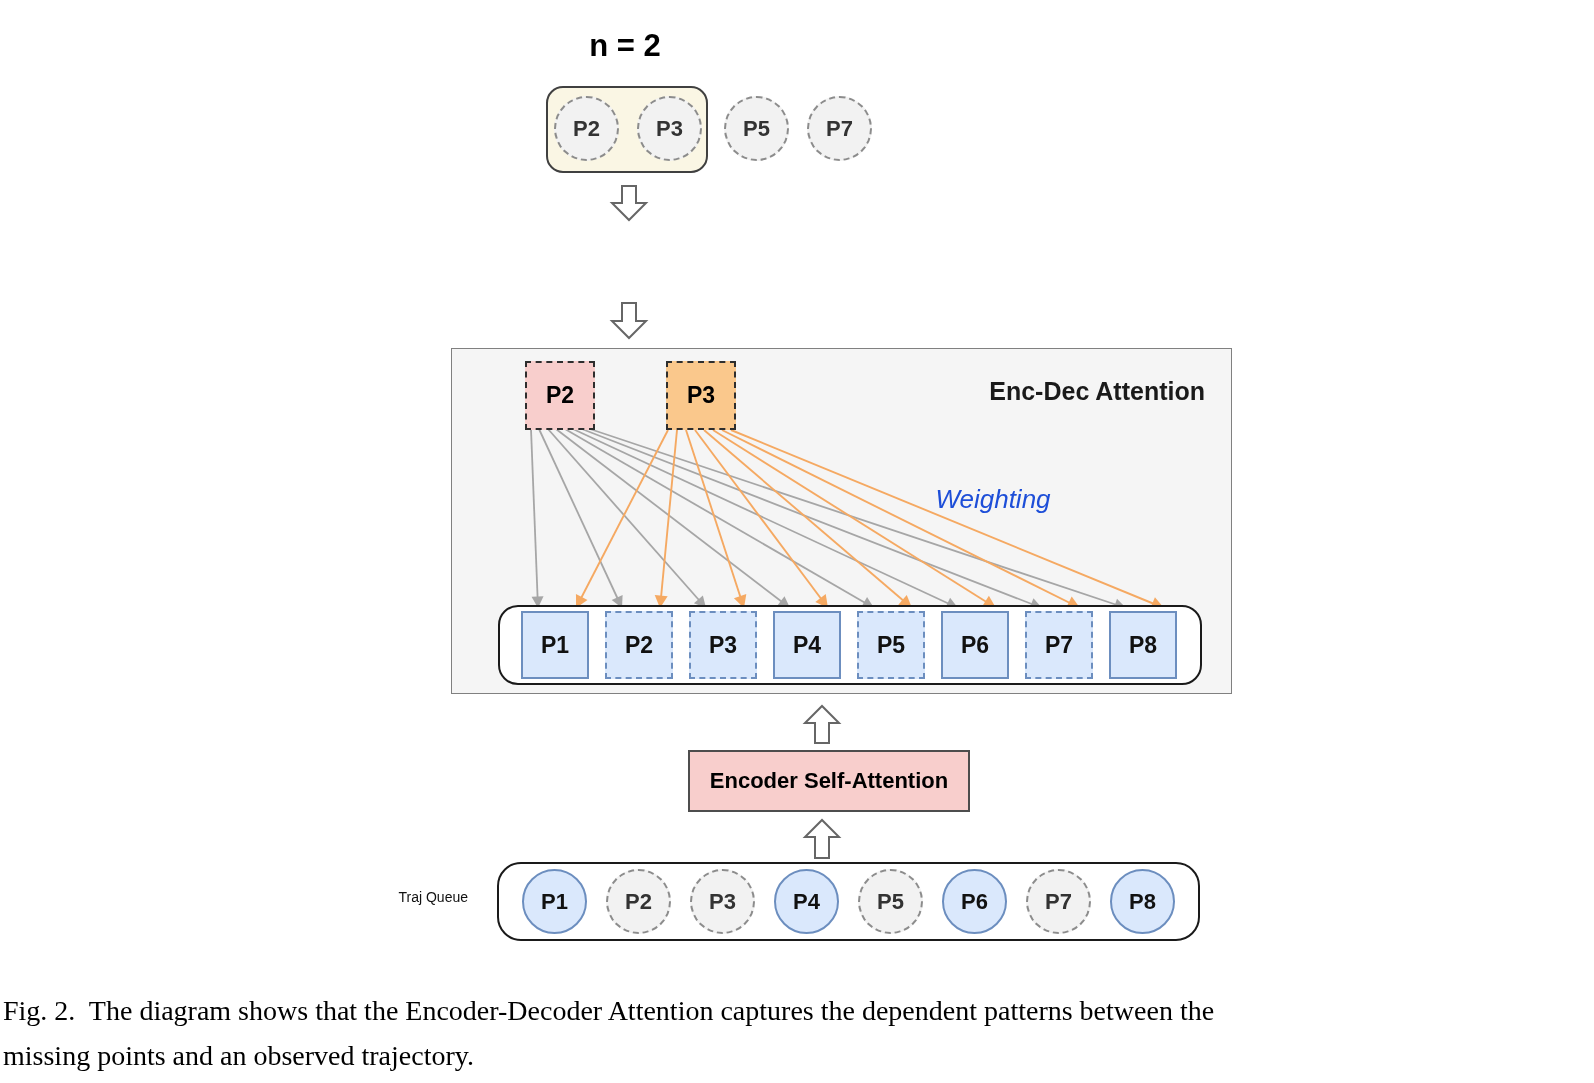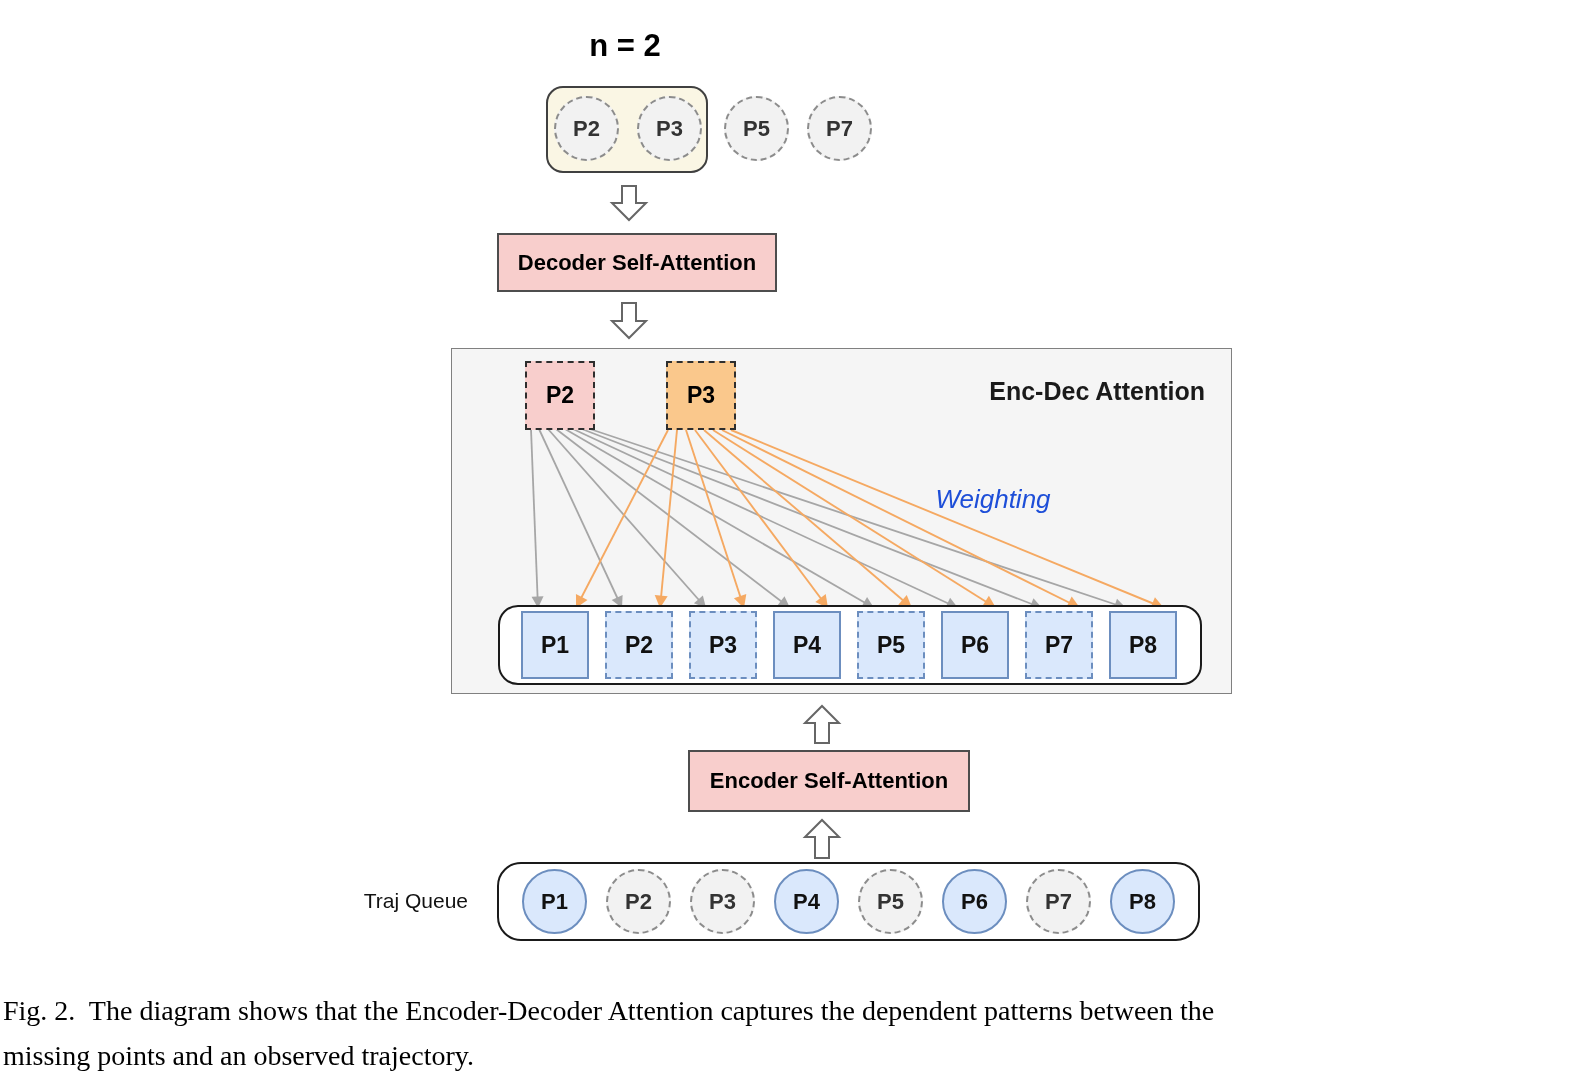--- a/index.html
+++ b/index.html
@@ -8,21 +8,21 @@
     font-family:"Liberation Sans","DejaVu Sans",sans-serif;color:#1a1a1a;text-decoration:underline;
   }
   .abs{position:absolute;}
   .ctr{display:flex;align-items:center;justify-content:center;}
 
   
   .ntitle{left:560px;top:28px;width:130px;text-align:center;font-size:31px;font-weight:bold;color:#000;}
 
   
   .mpq-label{left:335px;top:104px;width:200px;text-align:center;font-size:21px;line-height:28px;color:#111;}
-  .traj-label{left:330px;top:889px;width:138px;text-align:right;font-size:21px;color:#111;}
+  .traj-label{left:330px;top:889px;width:138px;text-align:right;font-size:14px;color:#111;}
 
   
   .creambox{left:546px;top:86px;width:162px;height:87px;background:#faf6e4;border:2px solid #404040;border-radius:17px;box-sizing:border-box;}
 
   
   .qcircle{width:65px;height:65px;border-radius:50%;background:#f2f2f2;border:2px dashed #8c8c8c;box-sizing:border-box;font-size:22px;font-weight:bold;color:#333;}
   .qc-p2{left:554px;top:96px;}
   .qc-p3{left:637px;top:96px;}
   .qc-p5{left:724px;top:96px;}
   .qc-p7{left:807px;top:96px;}
@@ -119,21 +119,20 @@
 
   <div class="abs ntitle">n = 2</div>
 
 
   <div class="abs creambox"></div>
   <div class="abs ctr qcircle qc-p2">P2</div>
   <div class="abs ctr qcircle qc-p3">P3</div>
   <div class="abs ctr qcircle qc-p5">P5</div>
   <div class="abs ctr qcircle qc-p7">P7</div>
 
-  <div class="abs ctr pinkbox decoder-box">Decoder Self-Attention</div>
 
   <div class="abs panel-title">Enc-Dec Attention</div>
   <div class="abs weighting">Weighting</div>
 
   <div class="abs ctr qsq qsq-p2">P2</div>
   <div class="abs ctr qsq qsq-p3">P3</div>
 
   <div class="abs tokbar"></div>
   <div class="abs ctr tok solid tk0">P1</div>
   <div class="abs ctr tok dash  tk1">P2</div>

